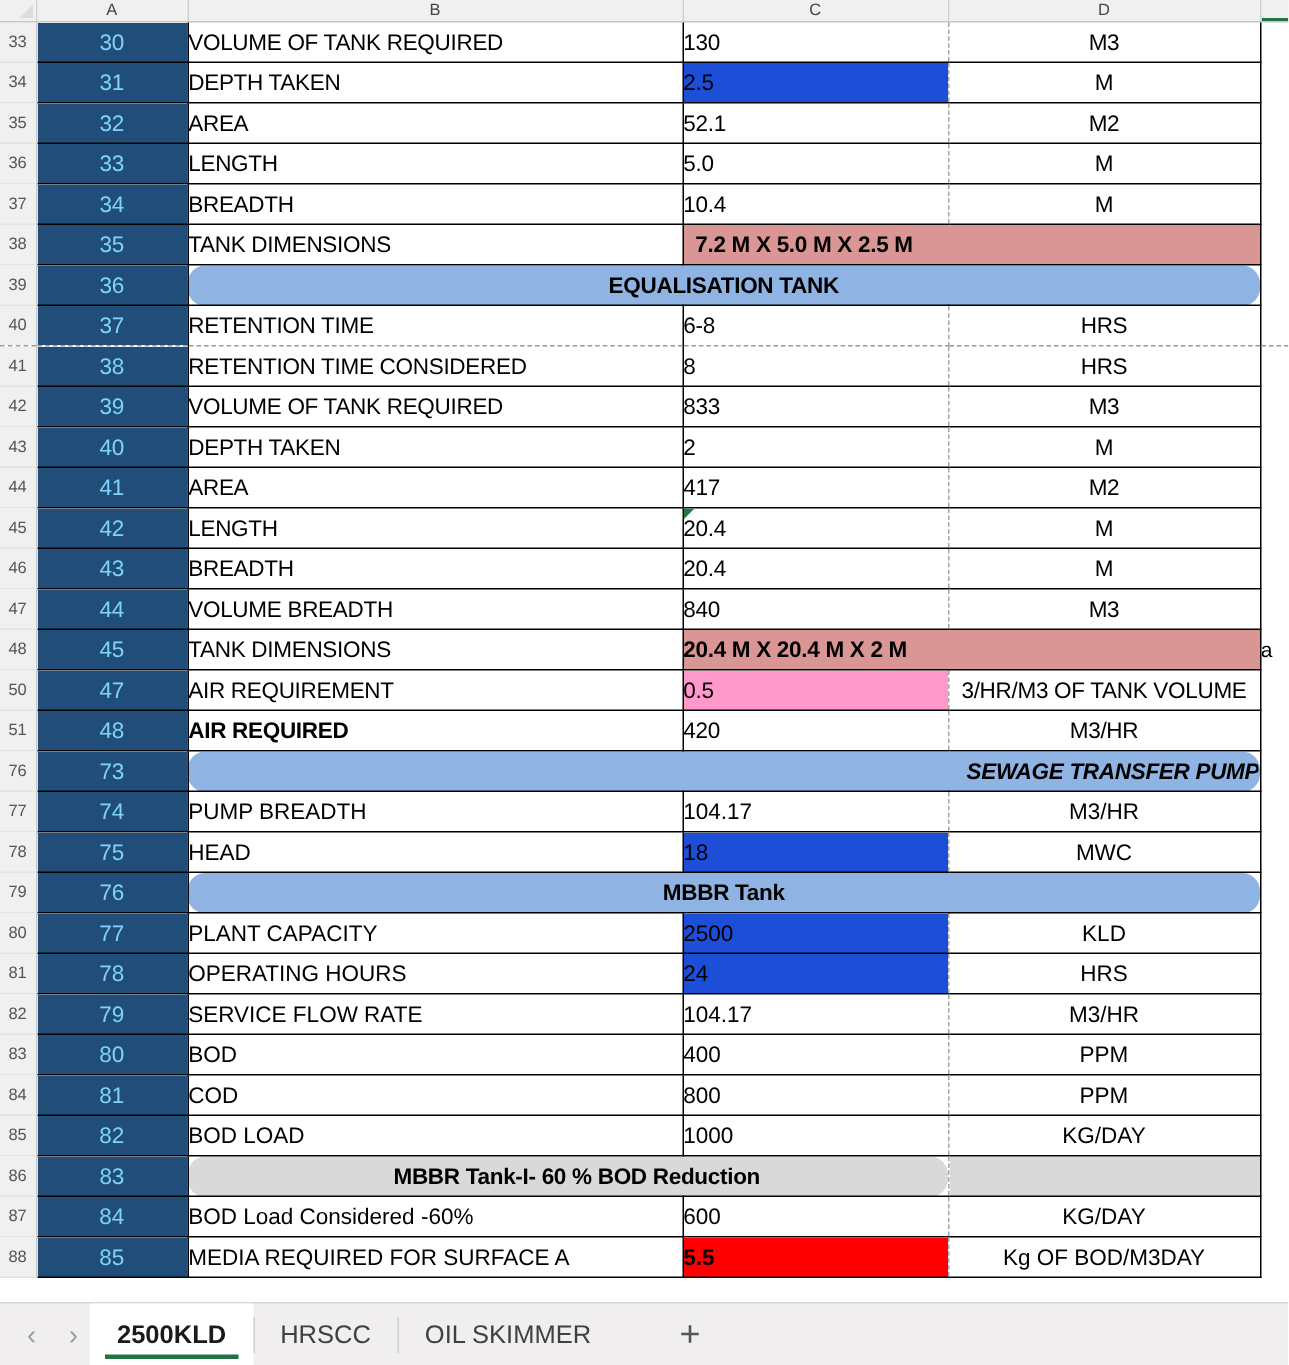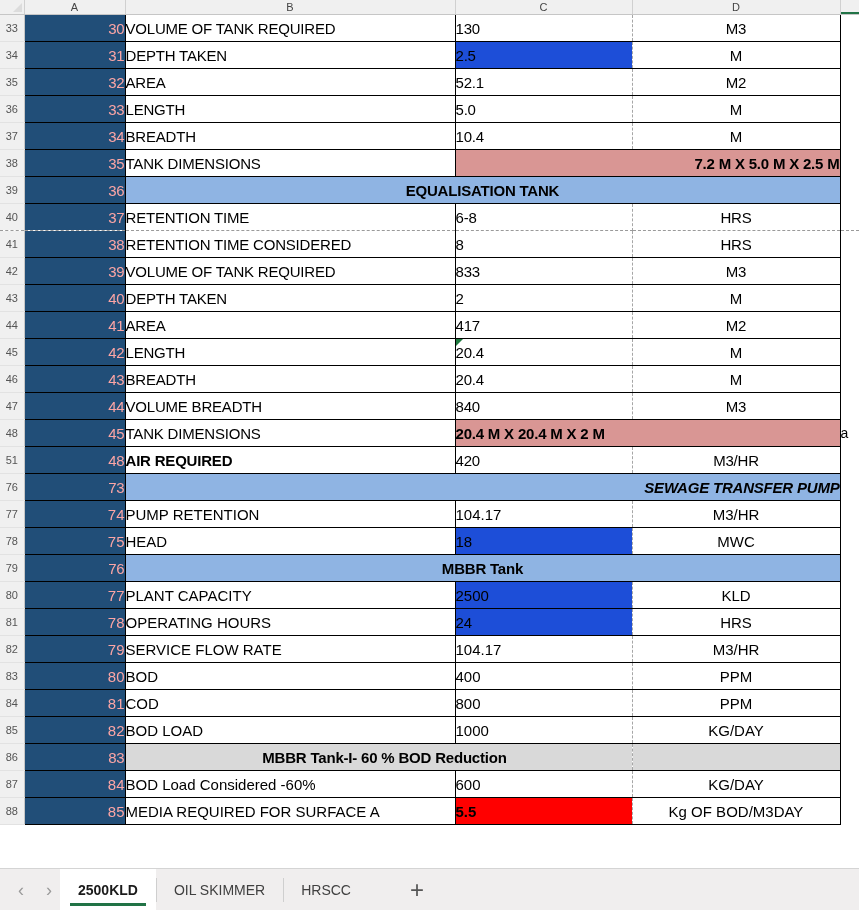--- a/index.html
+++ b/index.html
@@ -99,22 +99,22 @@
     vertical-align: middle;
     font-size: 15px;
     color: #000000;
     border-bottom: 1px solid #000000;
     border-right: 1px solid #000000;
     font-family: "Liberation Sans", sans-serif;
   }
   
   td.cell-a {
     background: #214E78;
-    color: #fca5a5;
-    text-align: right;
+    color: #7dd3fc;
+    text-align: center;
     font-size: 15px;
     border-bottom: 1px solid #000000;
     border-right: 1px solid #000000;
   }
   td.cell-b { text-align: left;   padding-left: 4px; }
   td.cell-c { border-right: 1px dashed #a6a6a6; }
   td.cell-d { text-align: center; }
   td.cell-e {
     border: none;
     border-bottom: none;
@@ -122,20 +122,21 @@
     text-align: left;
     font-size: 14px;
     padding-left: 1px;
   }
 
   
   td.banner {
     text-align: center;
     font-weight: bold;
     font-size: 15px;
+    border-radius: 12px;
   }
   td.banner.split { border-right: 1px dashed #a6a6a6; padding-left: 12px; }
 
   
   .fill-blue   { background: #8FB4E3; }
   .fill-gray   { background: #D9D9D9; }
   .fill-yellow { background: #1d4ed8; }
   .fill-salmon { background: #D99694; }
   .fill-pink   { background: #FF99CC; }
   .fill-red    { background: #FF0000; }
@@ -188,21 +189,21 @@
     user-select: none;
   }
   .tabs {
     display: flex;
     align-items: stretch;
   }
   .tab {
     display: flex;
     align-items: center;
     padding: 0 18px;
-    font-size: 14px;
+    font-size: 17px;
     color: #404040;
     position: relative;
   }
   .tab + .tab::before {
     content: "";
     position: absolute;
     left: 0;
     top: 9px;
     bottom: 9px;
     width: 1px;
@@ -298,21 +299,21 @@
             <td class="cell cell-a narrow">34</td>
             <td class="cell cell-b narrow">BREADTH</td>
             <td class="cell cell-c  narrow">10.4</td>
             <td class="cell cell-d  narrow">M</td>
             <td class="cell cell-e"></td>
           </tr>
           <tr>
             <td class="rowhdr">38</td>
             <td class="cell cell-a narrow">35</td>
             <td class="cell cell-b narrow">TANK DIMENSIONS</td>
-            <td class="cell fill-salmon narrow bold" colspan="2" style="text-align: right; padding-left: 20px;">7.2 M X 5.0 M X 2.5 M</td>
+            <td class="cell fill-salmon narrow bold" colspan="2" style="text-align: left; padding-left: 8px;">7.2 M X 5.0 M X 2.5 M</td>
             <td class="cell cell-e"></td>
           </tr>
           <tr>
             <td class="rowhdr">39</td>
             <td class="cell cell-a narrow">36</td>
             <td class="cell banner fill-blue narrow" colspan="3">EQUALISATION TANK</td>
             <td class="cell cell-e"></td>
           </tr>
           <tr class="pagebreak">
             <td class="rowhdr">40</td>
@@ -379,37 +380,45 @@
             <td class="cell cell-e"></td>
           </tr>
           <tr>
             <td class="rowhdr">48</td>
             <td class="cell cell-a narrow">45</td>
             <td class="cell cell-b narrow">TANK DIMENSIONS</td>
             <td class="cell fill-salmon narrow bold" colspan="2" style="text-align: left; padding-left: 0;">20.4 M X 20.4 M X 2 M</td>
             <td class="cell cell-e">a</td>
           </tr>
           <tr>
+            <td class="rowhdr">50</td>
+            <td class="cell cell-a narrow">47</td>
+            <td class="cell cell-b narrow">AIR REQUIREMENT</td>
+            <td class="cell cell-c fill-pink narrow">0.5</td>
+            <td class="cell cell-d  narrow">3/HR/M3 OF TANK VOLUME</td>
+            <td class="cell cell-e"></td>
+          </tr>
+          <tr>
             <td class="rowhdr">51</td>
             <td class="cell cell-a narrow">48</td>
             <td class="cell cell-b narrow bold">AIR REQUIRED</td>
             <td class="cell cell-c  narrow">420</td>
             <td class="cell cell-d  narrow">M3/HR</td>
             <td class="cell cell-e"></td>
           </tr>
           <tr>
             <td class="rowhdr">76</td>
             <td class="cell cell-a narrow">73</td>
             <td class="cell banner fill-blue narrow" colspan="3" style="text-align: right; padding-left: 4px; font-style: italic;">SEWAGE TRANSFER PUMP</td>
             <td class="cell cell-e"></td>
           </tr>
           <tr>
             <td class="rowhdr">77</td>
             <td class="cell cell-a">74</td>
-            <td class="cell cell-b">PUMP RETENTION</td>
+            <td class="cell cell-b">PUMP BREADTH</td>
             <td class="cell cell-c ">104.17</td>
             <td class="cell cell-d ">M3/HR</td>
             <td class="cell cell-e"></td>
           </tr>
           <tr>
             <td class="rowhdr">78</td>
             <td class="cell cell-a">75</td>
             <td class="cell cell-b">HEAD</td>
             <td class="cell cell-c fill-yellow">18</td>
             <td class="cell cell-d ">MWC</td>
@@ -500,22 +509,22 @@
     <div class="navbtns">
       <span class="navbtn">‹</span>
       <span class="navbtn">›</span>
     </div>
     <div class="tabs" id="tabs">
         <div class="tab active">
           <span>2500KLD</span>
           <span class="u"></span>
         </div>
         <div class="tab">
-          <span>OIL SKIMMER</span>
+          <span>HRSCC</span>
         </div>
         <div class="tab">
-          <span>HRSCC</span>
+          <span>OIL SKIMMER</span>
         </div>
       </div>
     <div class="addtab">+</div>
   </div>
 
 </div>
 
 </body></html>

